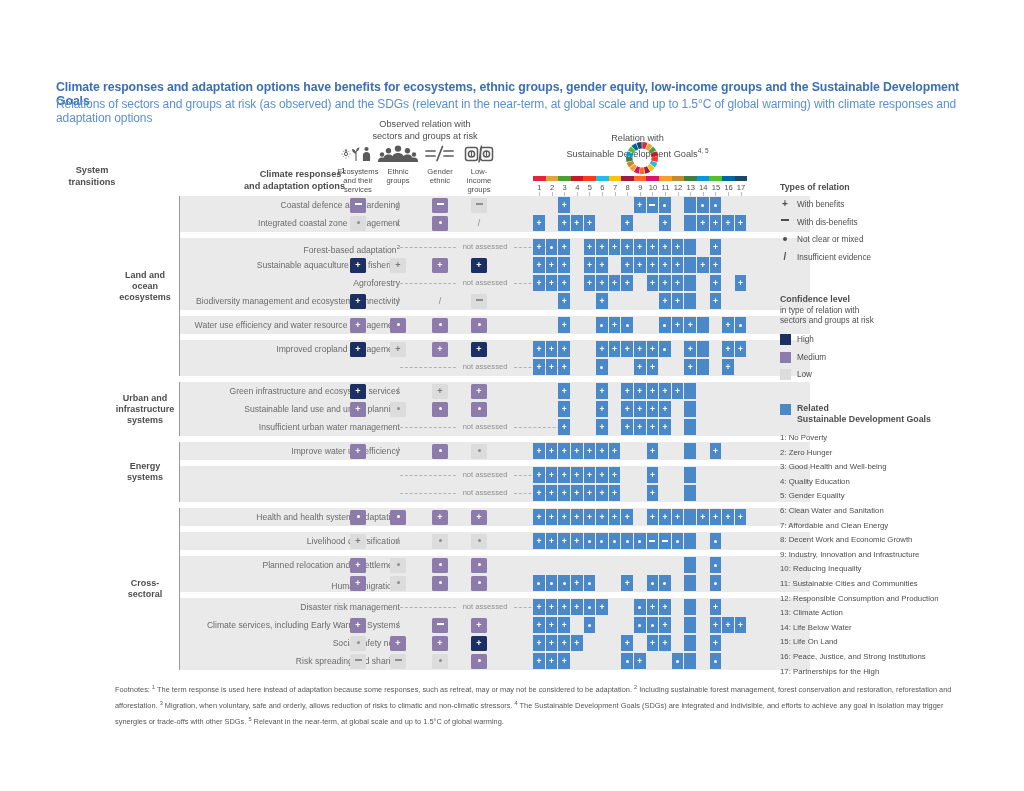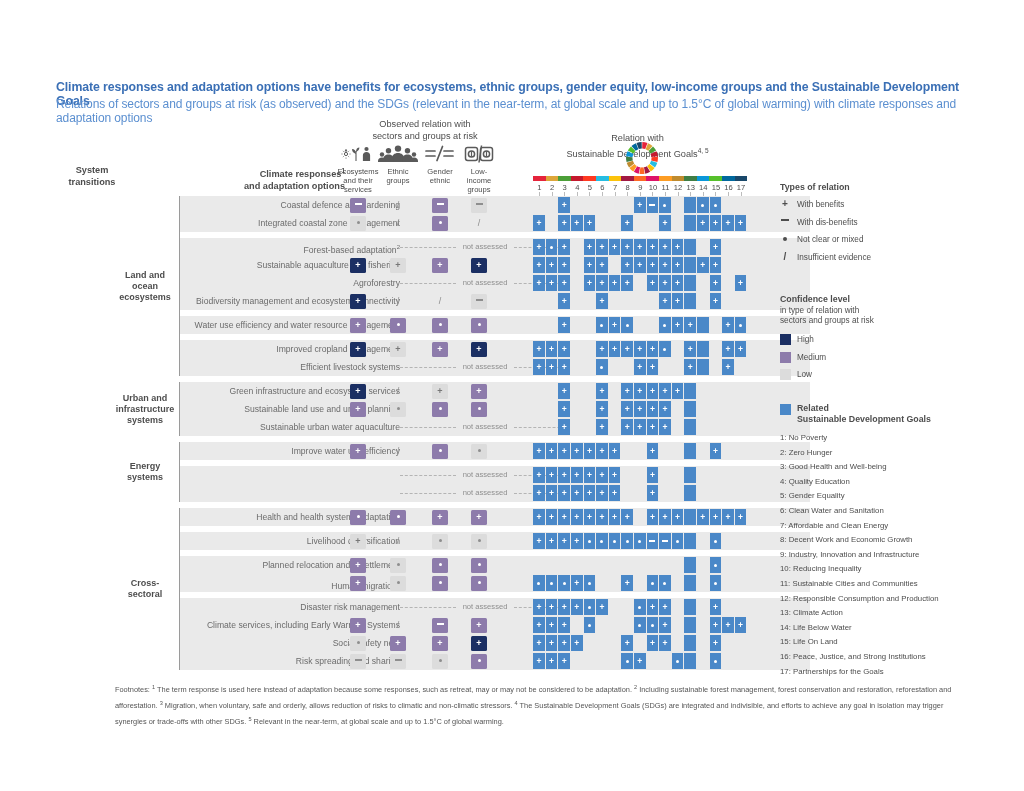--- a/index.html
+++ b/index.html
@@ -366,21 +366,20 @@
         <div class="sdgcell" style="left:579px;">+</div>
         <div class="sdgcell" style="left:591.6px;">+</div>
         <div class="sdgcell" style="left:604.2px;"><span class="sdg-dot"></span></div>
         <div class="sdgcell" style="left:629.4000000000001px;">+</div>
         <div class="sdgcell" style="left:642px;"></div>
         <div class="sdgcell" style="left:667.2px;">+</div>
         <div class="sdgcell" style="left:679.8000000000001px;">+</div>
       </div>
       <div class="row" style="top:162px;">
         <div class="rowbg"></div>
-        <div class="rowlabel">Efficient livestock systems</div>
         <div class="na">not assessed</div>
         <div class="sdgcell" style="left:478.20000000000005px;">+</div>
         <div class="sdgcell" style="left:490.80000000000007px;">+</div>
         <div class="sdgcell" style="left:503.40000000000003px;">+</div>
         <div class="sdgcell" style="left:541.2px;"><span class="sdg-dot"></span></div>
         <div class="sdgcell" style="left:579px;">+</div>
         <div class="sdgcell" style="left:591.6px;">+</div>
         <div class="sdgcell" style="left:629.4000000000001px;">+</div>
         <div class="sdgcell" style="left:642px;"></div>
         <div class="sdgcell" style="left:667.2px;">+</div>
@@ -411,21 +410,21 @@
         <div class="sdgcell" style="left:503.40000000000003px;">+</div>
         <div class="sdgcell" style="left:541.2px;">+</div>
         <div class="sdgcell" style="left:566.4000000000001px;">+</div>
         <div class="sdgcell" style="left:579px;">+</div>
         <div class="sdgcell" style="left:591.6px;">+</div>
         <div class="sdgcell" style="left:604.2px;">+</div>
         <div class="sdgcell" style="left:629.4000000000001px;"></div>
       </div>
       <div class="row" style="top:222px;">
         <div class="rowbg"></div>
-        <div class="rowlabel">Sustainable urban water aquaculture</div>
+        <div class="rowlabel">Insufficient urban water management</div>
         <div class="na">not assessed</div>
         <div class="sdgcell" style="left:503.40000000000003px;">+</div>
         <div class="sdgcell" style="left:541.2px;">+</div>
         <div class="sdgcell" style="left:566.4000000000001px;">+</div>
         <div class="sdgcell" style="left:579px;">+</div>
         <div class="sdgcell" style="left:591.6px;">+</div>
         <div class="sdgcell" style="left:604.2px;">+</div>
         <div class="sdgcell" style="left:629.4000000000001px;"></div>
       </div>
       <div class="row" style="top:246px;">
@@ -661,18 +660,18 @@
       <div class="sdgLg" style="left:780px;top:520.6px;">7: Affordable and Clean Energy</div>
       <div class="sdgLg" style="left:780px;top:535.2px;">8: Decent Work and Economic Growth</div>
       <div class="sdgLg" style="left:780px;top:549.8px;">9: Industry, Innovation and Infrastructure</div>
       <div class="sdgLg" style="left:780px;top:564.4px;">10: Reducing Inequality</div>
       <div class="sdgLg" style="left:780px;top:579px;">11: Sustainable Cities and Communities</div>
       <div class="sdgLg" style="left:780px;top:593.6px;">12: Responsible Consumption and Production</div>
       <div class="sdgLg" style="left:780px;top:608.2px;">13: Climate Action</div>
       <div class="sdgLg" style="left:780px;top:622.8px;">14: Life Below Water</div>
       <div class="sdgLg" style="left:780px;top:637.4px;">15: Life On Land</div>
       <div class="sdgLg" style="left:780px;top:652px;">16: Peace, Justice, and Strong Institutions</div>
-      <div class="sdgLg" style="left:780px;top:666.6px;">17: Partnerships for the Goals</div>
+      <div class="sdgLg" style="left:780px;top:666.6px;">17: Partnerships for the High</div>
     </div>
 
 <div id="foot">Footnotes: <sup>1</sup> The term response is used here instead of adaptation because some responses, such as retreat, may or may not be considered to be adaptation. <sup>2</sup> Including sustainable forest management, forest conservation and restoration, reforestation and afforestation. <sup>3</sup> Migration, when voluntary, safe and orderly, allows reduction of risks to climatic and non-climatic stressors. <sup>4</sup> The Sustainable Development Goals (SDGs) are integrated and indivisible, and efforts to achieve any goal in isolation may trigger synergies or trade-offs with other SDGs. <sup>5</sup> Relevant in the near-term, at global scale and up to 1.5°C of global warming.</div>
 
 </div>
 
 </body></html>

